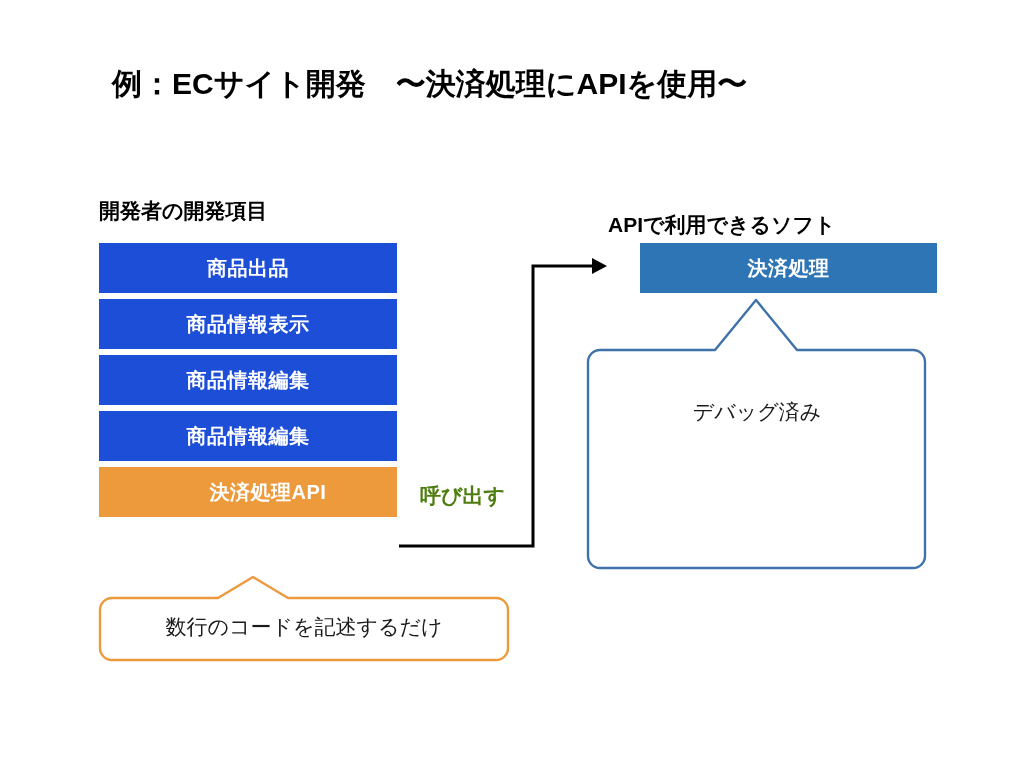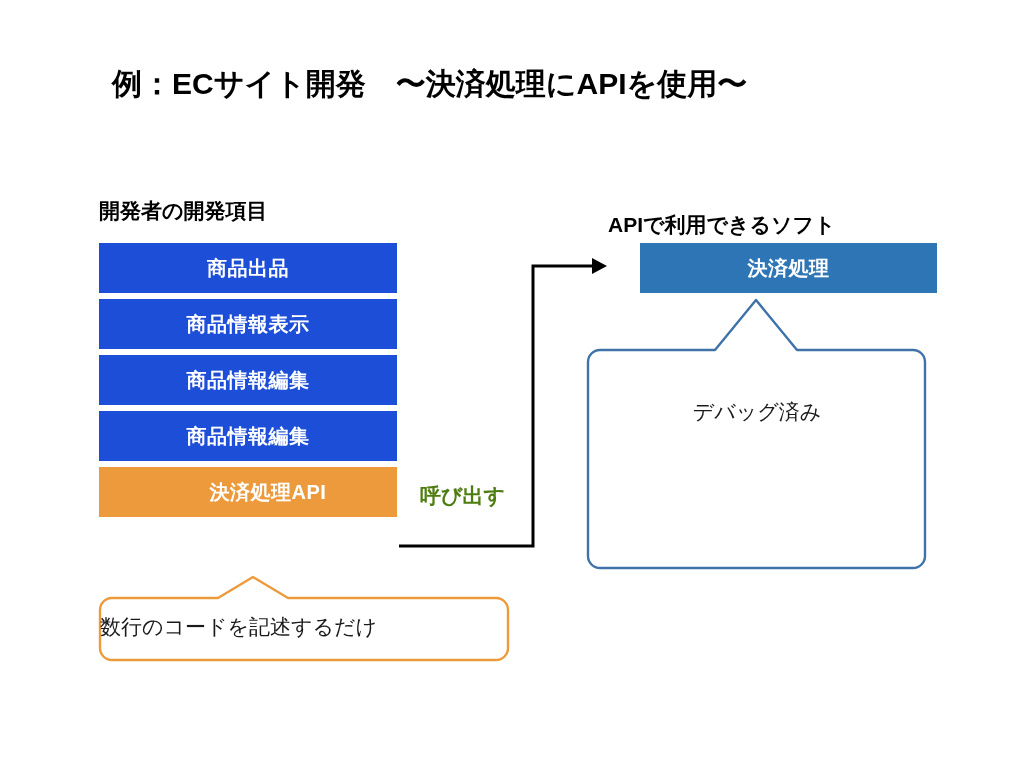--- a/index.html
+++ b/index.html
@@ -123,21 +123,21 @@
     line-height: 37px;
     color: #1a1a1a;
   }
   #features-callout-text .line { display: block; white-space: nowrap; }
 
   #code-callout-text {
     position: absolute;
     left: 100px;
     top: 612px;
     width: 408px;
-    text-align: left;
+    text-align: center;
     font-size: 21px;
     line-height: 30px;
     color: #1a1a1a;
     white-space: nowrap;
   }
 
   
   #call-label {
     position: absolute;
     left: 420px;

